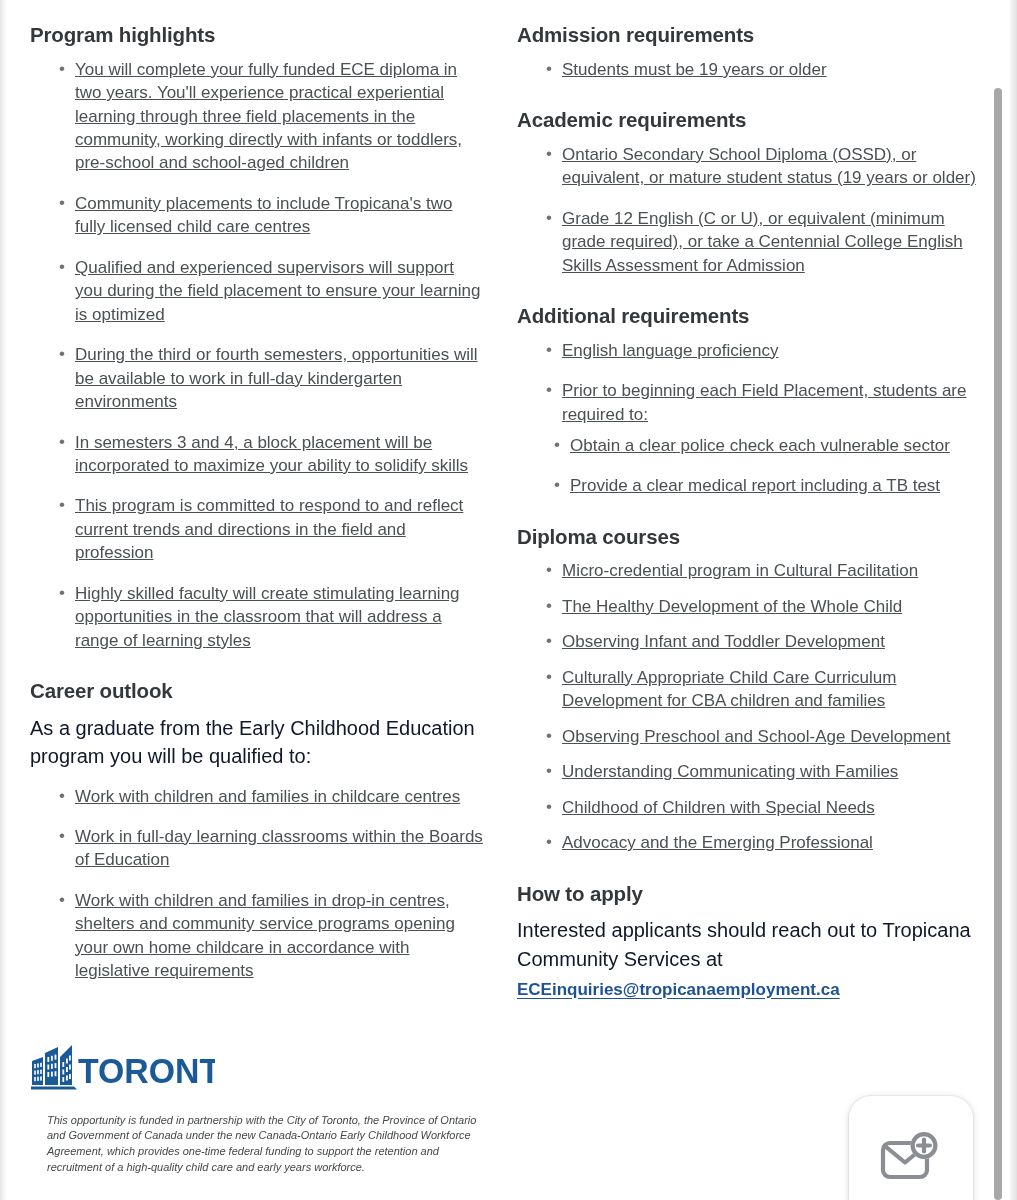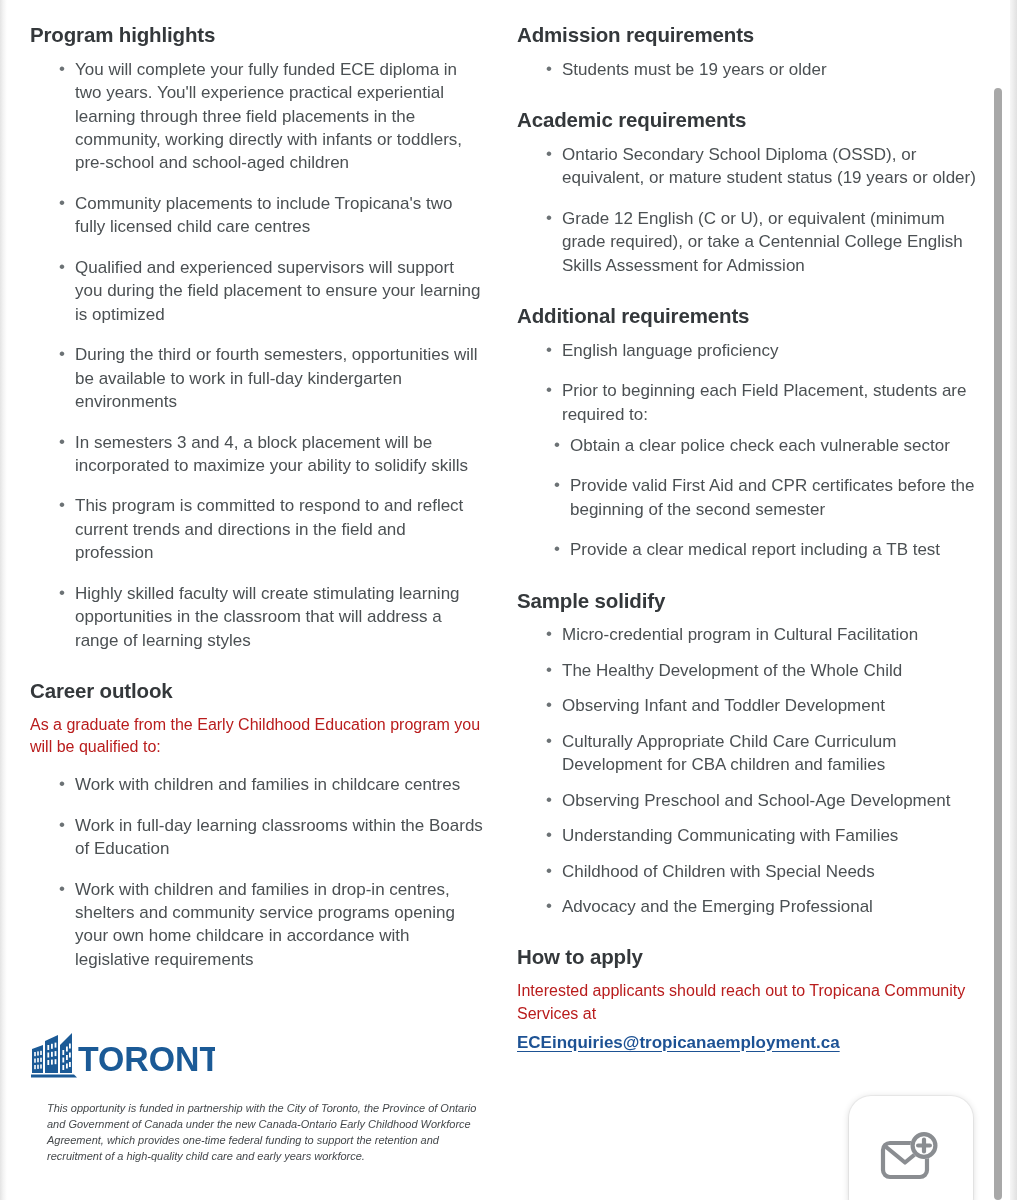--- a/index.html
+++ b/index.html
@@ -68,42 +68,43 @@
     margin: 0 0 10px 0;
     letter-spacing: -0.15px;
     line-height: 1.25;
   }
   .col-left h2.section-heading.spaced,
   .col-right h2.section-heading.spaced {
     margin-top: 26px;
   }
 
   p.body-text {
-    font-size: 16px;
+    font-size: 20px;
     line-height: 1.42;
-    color: #b91c1c;
+    color: #0f172a;
     margin: 0 0 6px 0;
   }
 
   ul.bullets {
     list-style: none;
     margin: 0;
     padding: 0 0 0 29px;
   }
   ul.bullets.sub {
     padding-left: 37px;
     margin-top: 8px;
   }
   ul.bullets > li {
     position: relative;
     font-size: 17px;
     line-height: 1.38;
     color: #4b5053;
     margin-bottom: 17px;
     padding-left: 16px;
+    text-decoration: underline;
   }
   ul.bullets > li:last-child { margin-bottom: 0; }
   ul.bullets > li::before {
     content: "\2022";
     position: absolute;
     left: 0;
     top: -1px;
     color: #6c7275;
     font-size: 17px;
     line-height: 1.38;
@@ -239,25 +240,24 @@
         <li>Grade 12 English (C or U), or equivalent (minimum grade required), or take a Centennial College English Skills Assessment for Admission</li>
       </ul>
 
       <h2 class="section-heading spaced">Additional requirements</h2>
       <ul class="bullets">
         <li>English language proficiency</li>
         <li>Prior to beginning each Field Placement, students are required to:</li>
       </ul>
       <ul class="bullets sub">
         <li>Obtain a clear police check each vulnerable sector</li>
-        <li>Provide valid First Aid and CPR certificates before the beginning of the second semester</li>
         <li>Provide a clear medical report including a TB test</li>
       </ul>
 
-      <h2 class="section-heading spaced">Sample solidify</h2>
+      <h2 class="section-heading spaced">Diploma courses</h2>
       <ul class="bullets tight">
         <li>Micro-credential program in Cultural Facilitation</li>
         <li>The Healthy Development of the Whole Child</li>
         <li>Observing Infant and Toddler Development</li>
         <li>Culturally Appropriate Child Care Curriculum Development for CBA children and families</li>
         <li>Observing Preschool and School-Age Development</li>
         <li>Understanding Communicating with Families</li>
         <li>Childhood of Children with Special Needs</li>
         <li>Advocacy and the Emerging Professional</li>
       </ul>

